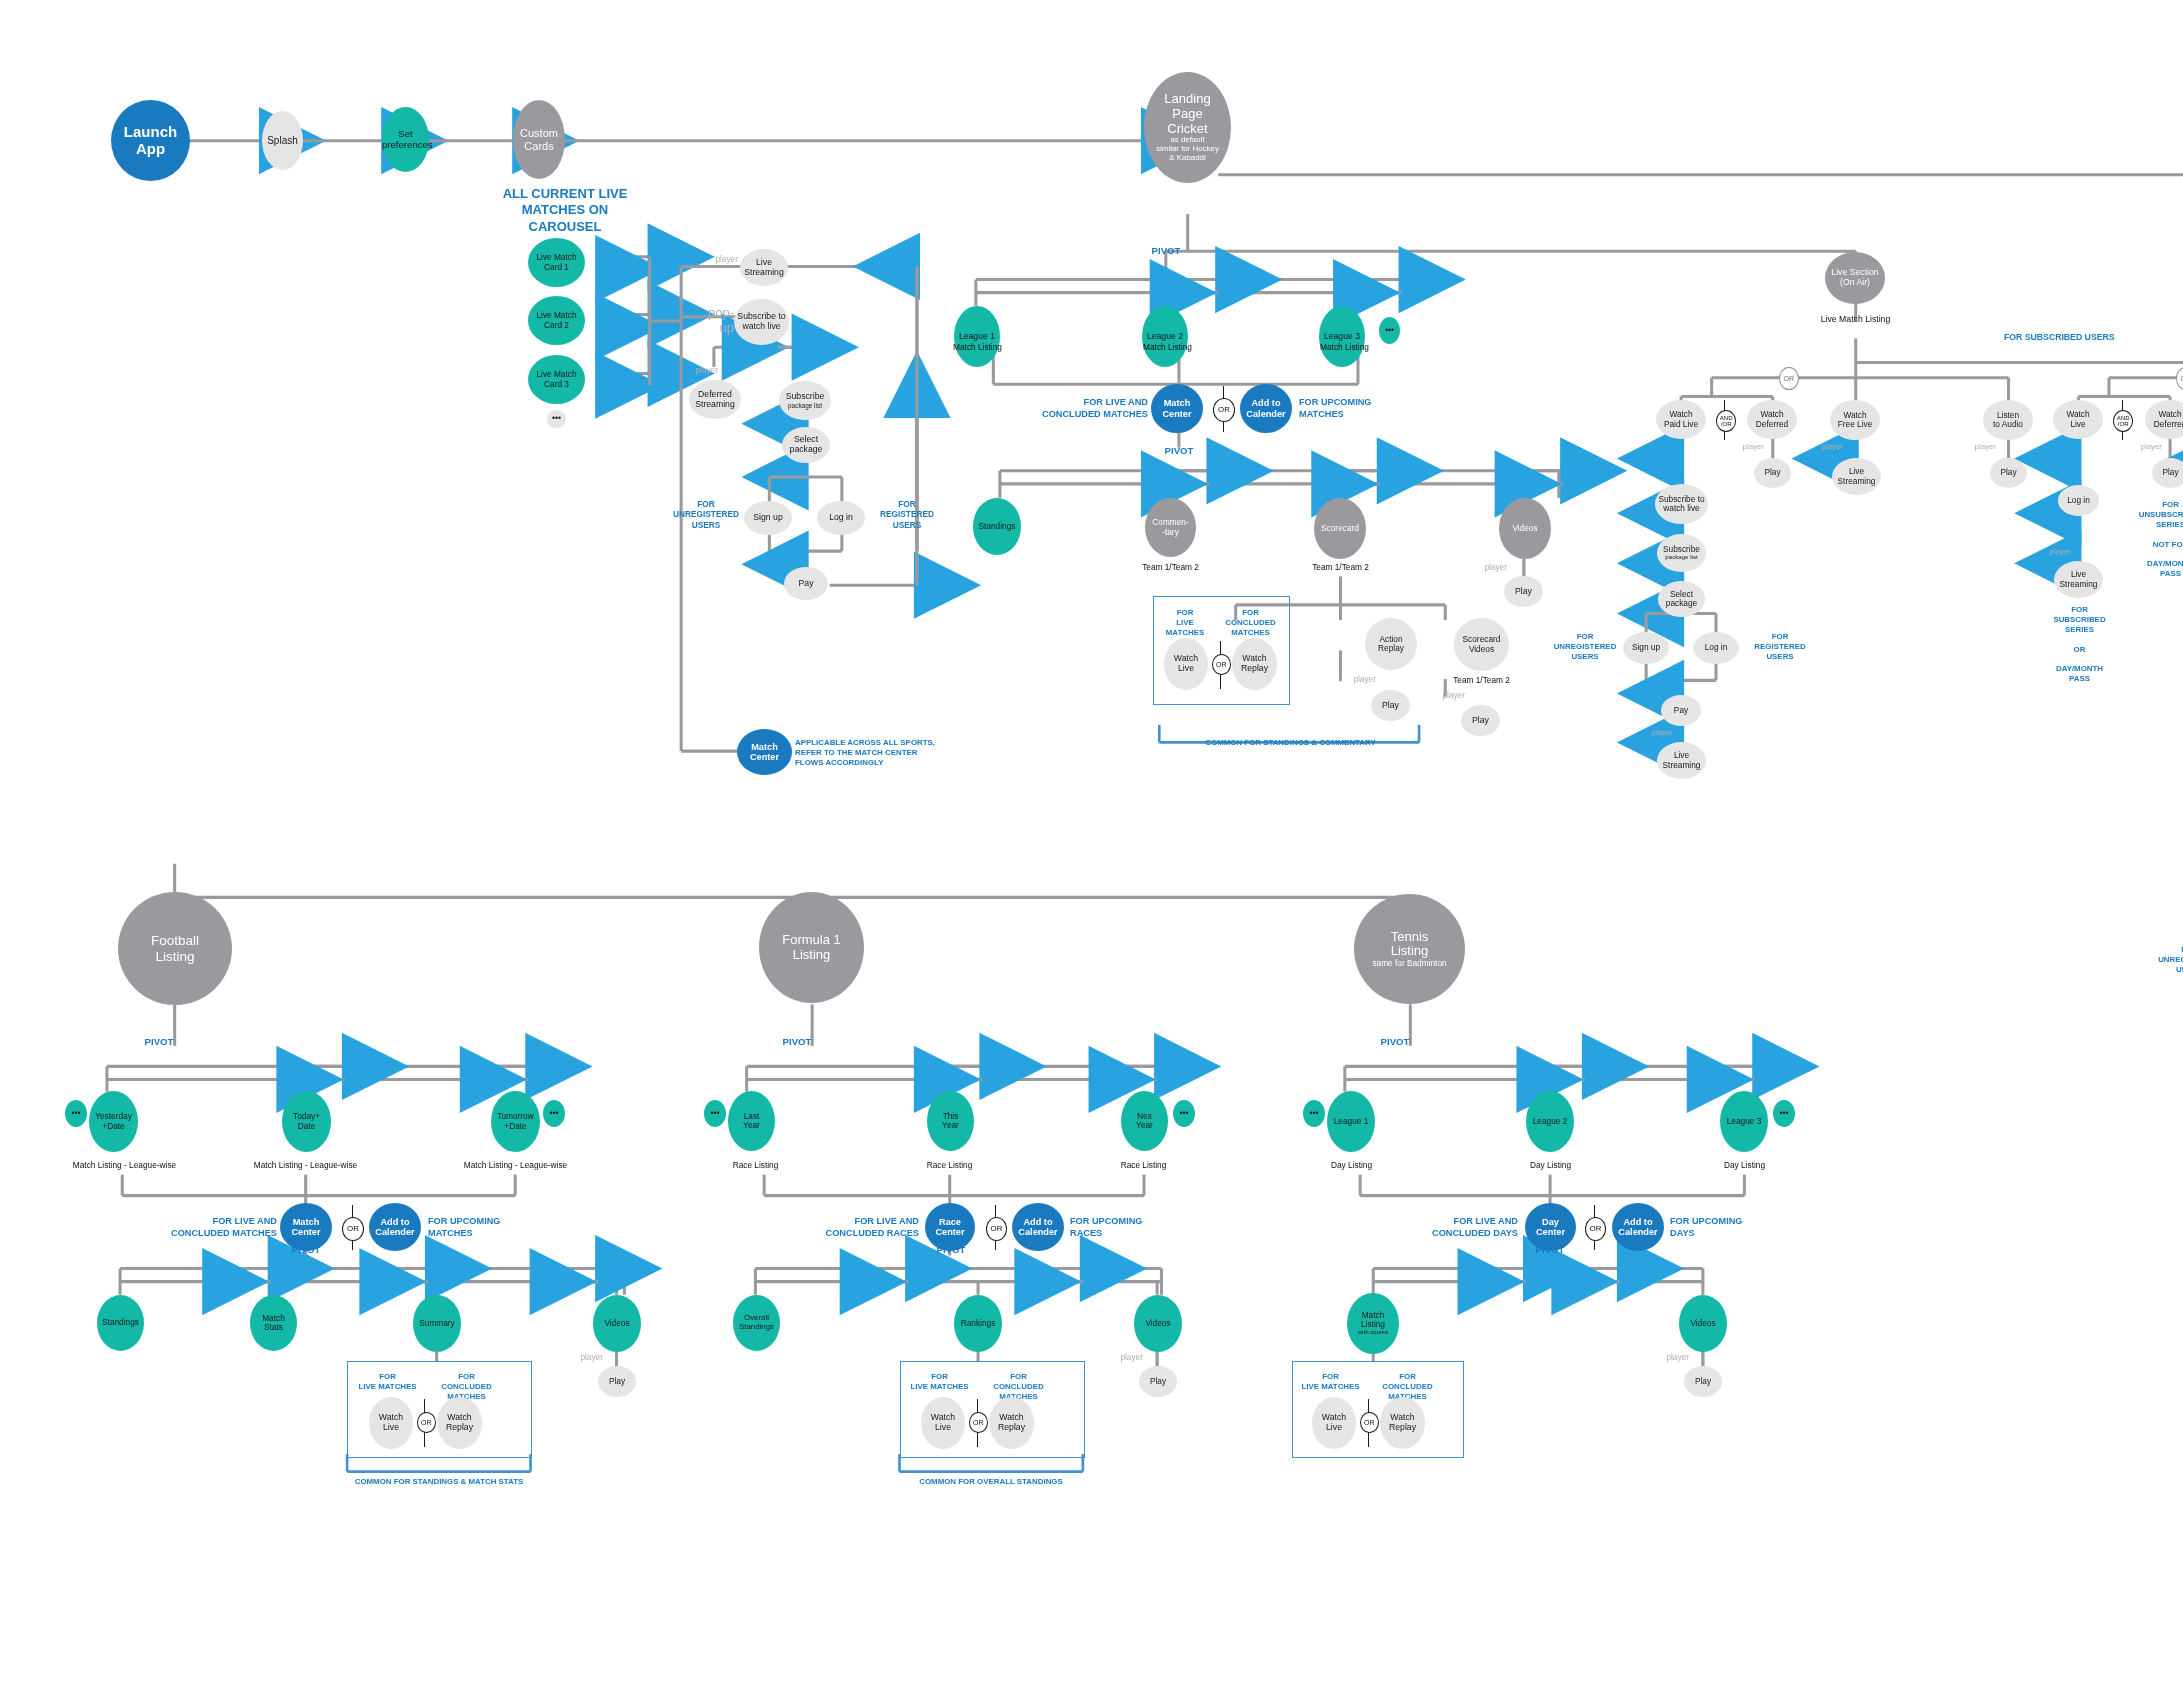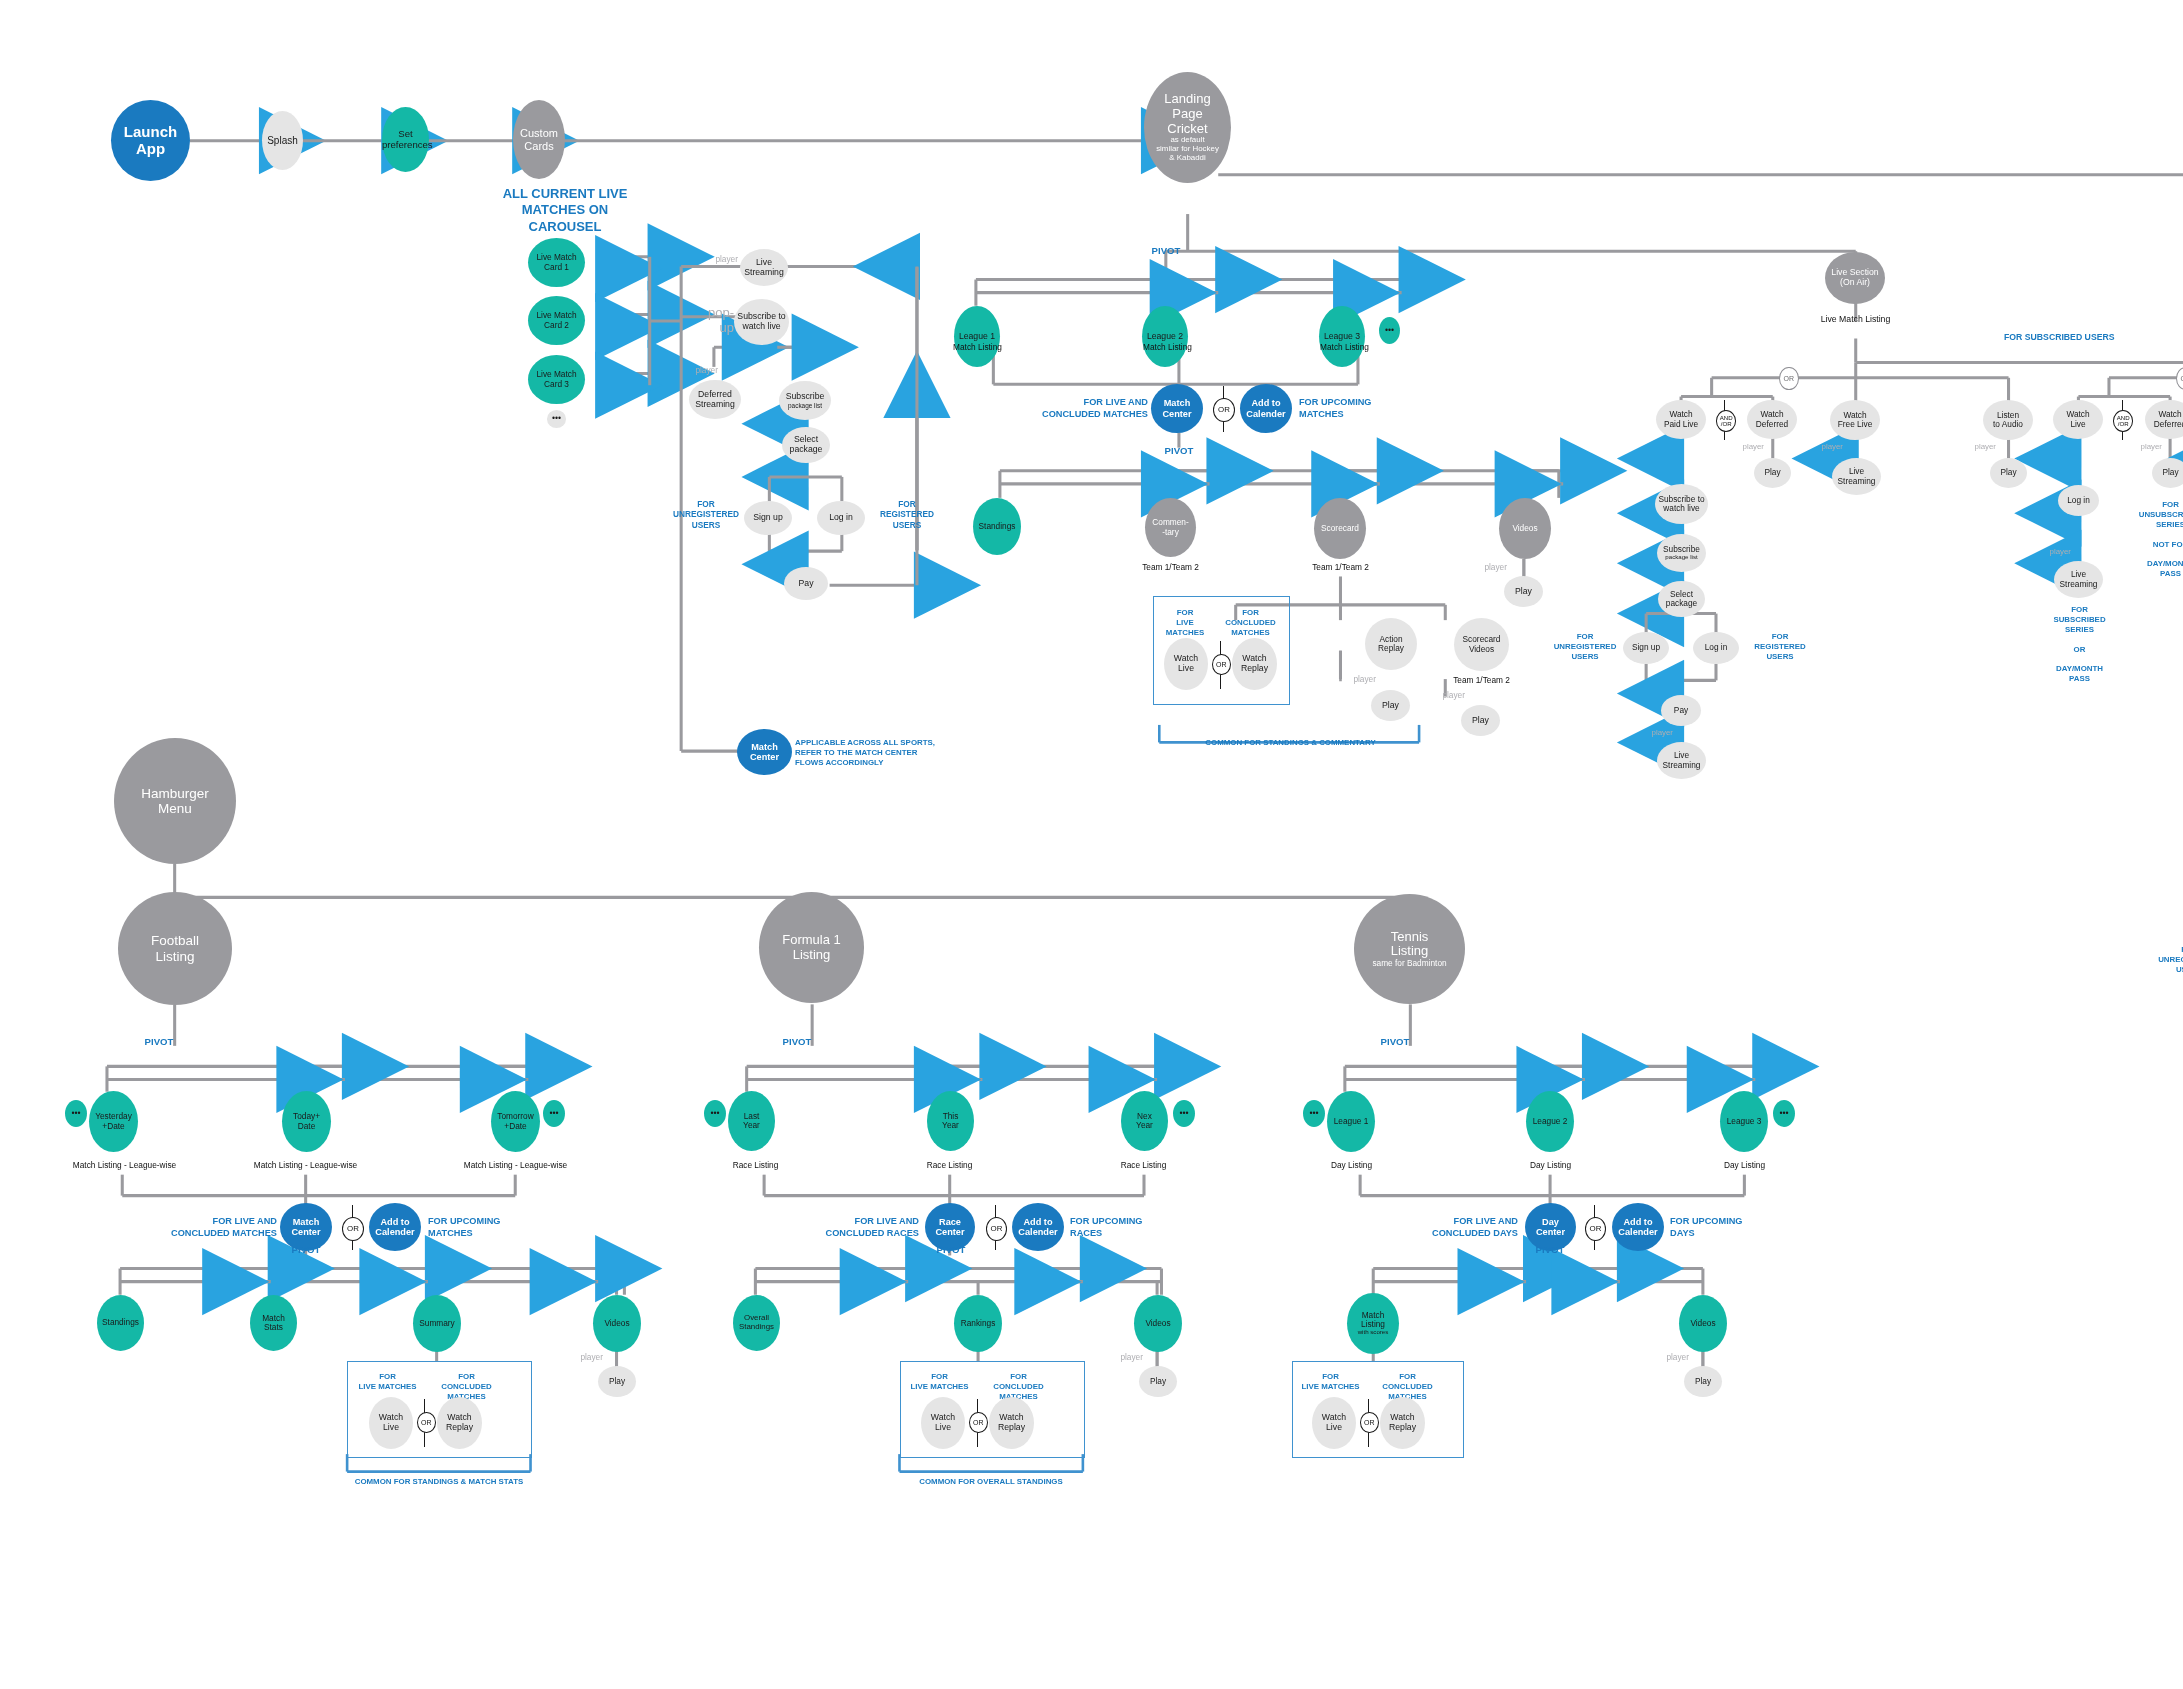--- a/index.html
+++ b/index.html
@@ -653,24 +653,20 @@
 
 OR
 
 DAY/MONTH
 PASS</div>
 
 <div class="bluecap" style="left:2153px;top:945px;width:73px;font-size:7.9px;white-space:pre-line;">FOR
 UNREGISTERED
 USERS</div>
 
-<div class="node dark" style="left:114px;top:738px;width:122px;height:126px;border-radius:50%;font-size:13.5px;">
-  <span class="lbl" style="white-space:pre-line;">Hamburger
-Menu</span>
-    </div>
 
 <div class="node dark" style="left:118px;top:892px;width:114px;height:113px;border-radius:50%;font-size:13.5px;">
   <span class="lbl" style="white-space:pre-line;">Football
 Listing</span>
     </div>
 <div class="bluecap" style="left:133px;top:1036px;width:52px;font-size:9.6px;">PIVOT</div>
 
 <div class="node mid" style="left:65px;top:1100px;width:22px;height:27px;border-radius:50%;font-size:8.7px;">
   <span class="lbl">•••</span>
     </div>

